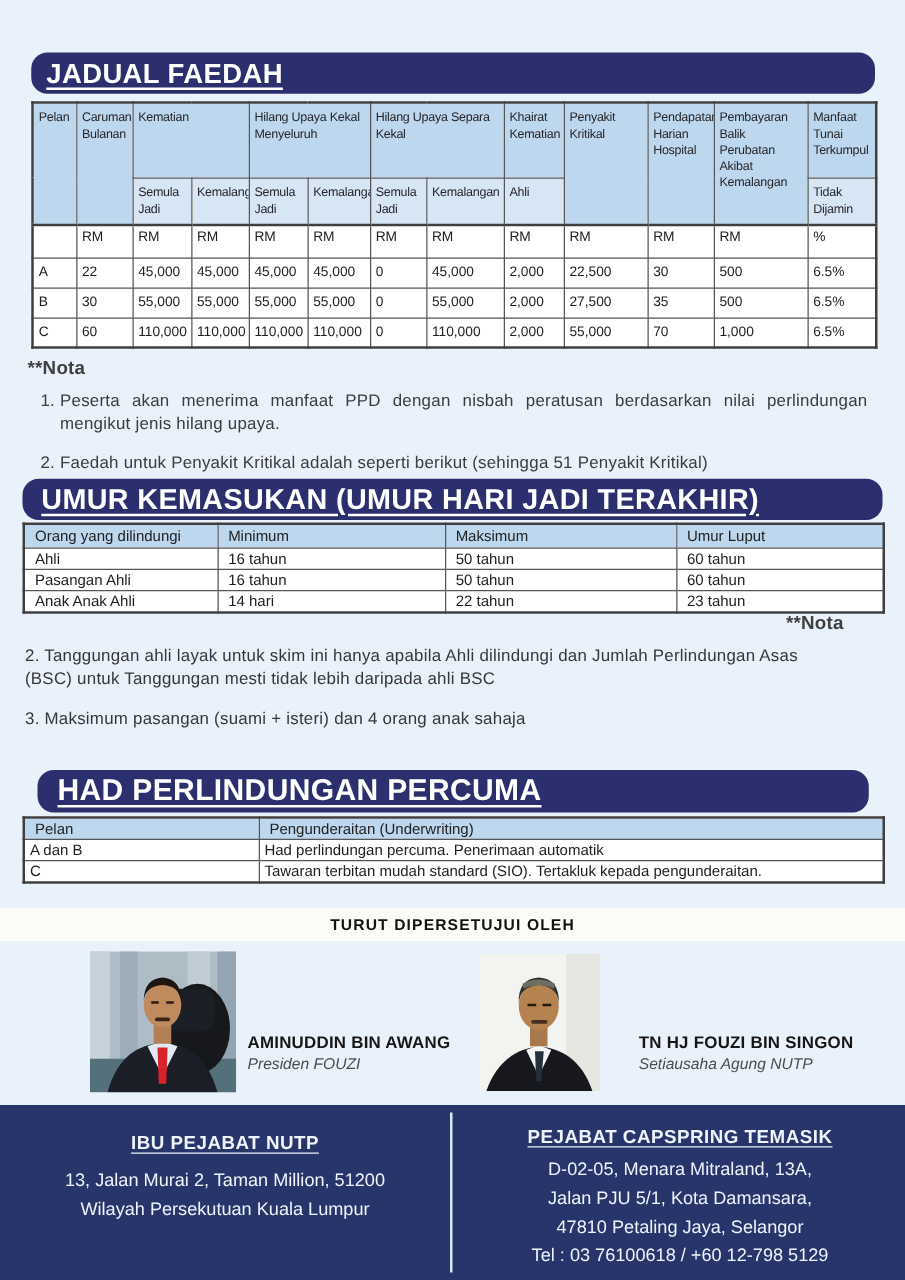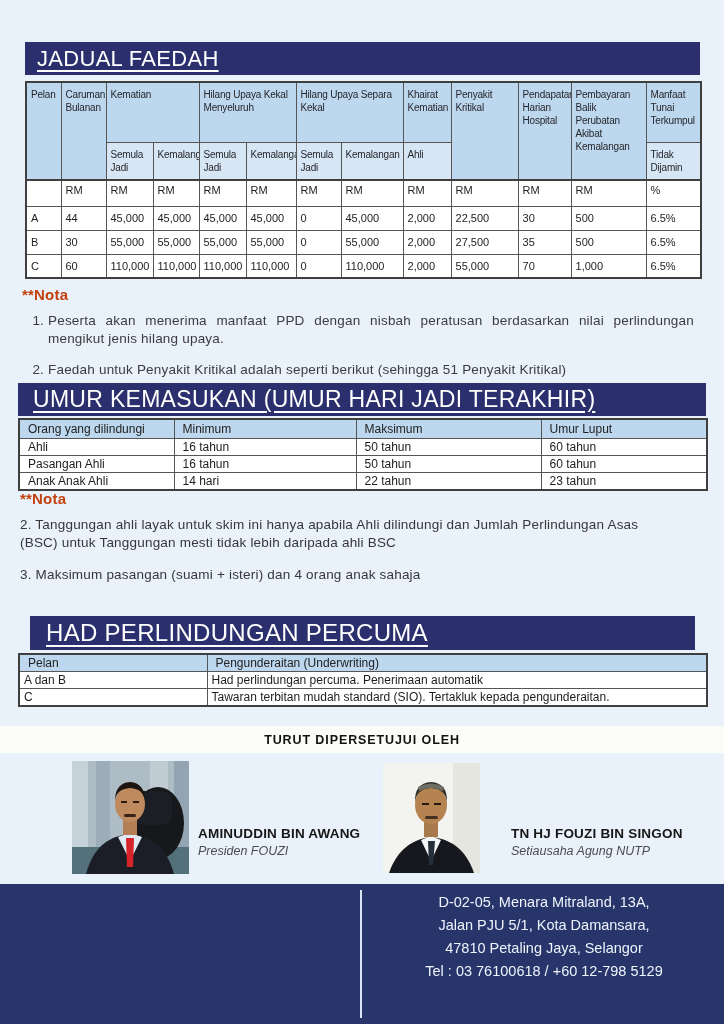--- a/index.html
+++ b/index.html
@@ -6,22 +6,22 @@
   body{
     width:724px;height:1024px;position:relative;overflow:hidden;
     background:#e9f1fa;
     font-family:"Liberation Sans",sans-serif;
     color:#1f1f1f;
   }
   .abs{position:absolute;}
 
   
   .bar{
-    background:#2b2f6d;color:#ffffff;font-weight:normal;
-    box-sizing:border-box;display:flex;align-items:center;
+    background:#2b2f6d;color:#ffffff;font-weight:bold;
+    box-sizing:border-box;display:flex;align-items:center;border-radius:13px;
   }
   .bar .bar-text{text-decoration:underline;text-underline-offset:4px;letter-spacing:.3px;}
   #bar-jadual{top:42px;left:25px;width:675px;height:33px;padding-left:12px;font-size:22px;}
   #bar-umur{top:383px;left:18px;width:688px;height:33px;padding-left:15px;font-size:23px;}
   #bar-had{top:616px;left:30px;width:665px;height:34px;padding-left:16px;font-size:24px;}
 
   
   table{border-collapse:collapse;table-layout:fixed;background:#ffffff;}
   th,td{border:1px solid #555;box-sizing:border-box;overflow:hidden;}
 
@@ -36,21 +36,21 @@
   #benefits-table tr.h2 th{background:#d6e6f5;}
   #benefits-table th.span2{background:#bdd7ee;}
   #benefits-table td{
     font-size:11px;padding:3px 4px;vertical-align:middle;text-align:left;color:#1d1d22;margin-left:48px;
   }
   #benefits-table tr.units{height:26px;}
   #benefits-table tr.units td{border-top:2px solid #3f3f3f;vertical-align:top;}
   #benefits-table tr.brow{height:24px;}
 
   
-  .nota-label{color:#c2410c;font-weight:bold;font-size:15px;letter-spacing:.2px;}
+  .nota-label{color:#404040;font-weight:bold;font-size:15px;letter-spacing:.2px;text-align:right;}
   #nota1{top:286px;left:22px;width:672px;}
   #nota1 ol{margin:8px 0 0 0;padding-left:26px;font-size:13.5px;color:#3c3c40;line-height:1.32;}
   #nota1 li{margin-bottom:13px;text-align:justify;letter-spacing:.2px;}
   #nota2{top:490px;left:20px;width:655px;}
   #nota2 p{margin:0 0 14px 0;font-size:13.5px;color:#37373b;line-height:1.32;letter-spacing:.2px;max-width:648px;}
   #nota2 .nota-label{display:block;margin-bottom:9px;}
 
   
   #umur-table{top:418px;left:18px;width:688px;border:2px solid #3f3f3f;}
   #umur-table th{background:#bdd7ee;font-weight:normal;text-align:left;font-size:12px;padding:1px 8px;height:19px;color:#222;margin-left:32px;}
@@ -145,21 +145,21 @@
         <td>RM</td>
         <td>RM</td>
         <td>RM</td>
         <td>RM</td>
         <td>RM</td>
         <td>RM</td>
         <td>%</td>
       </tr>
       <tr class="brow">
         <td>A</td>
-        <td>44</td>
+        <td>22</td>
         <td>45,000</td>
         <td>45,000</td>
         <td>45,000</td>
         <td>45,000</td>
         <td>0</td>
         <td>45,000</td>
         <td>2,000</td>
         <td>22,500</td>
         <td>30</td>
         <td>500</td>
@@ -327,22 +327,30 @@
     <rect x="51" y="40" width="7" height="2" fill="#241a10"></rect>
     <rect x="42" y="53" width="13" height="3" rx="1.5" fill="#44301f"></rect>
   </svg>
 </div>
 <div id="sig2" class="abs sig-text">
   <div class="name">TN HJ FOUZI BIN SINGON</div>
   <div class="role">Setiausaha Agung NUTP</div>
 </div>
 
 <div id="footer" class="abs">
+  <div class="col left">
+    <div class="f-title">IBU PEJABAT NUTP</div>
+    <div class="f-lines" id="footer-left-lines">
+        <div>13, Jalan Murai 2, Taman Million, 51200</div>
+        <div>Wilayah Persekutuan Kuala Lumpur</div>
+      </div>
+  </div>
   <div id="footer-divider"></div>
   <div class="col right">
+    <div class="f-title">PEJABAT CAPSPRING TEMASIK</div>
     <div class="f-lines" id="footer-right-lines">
         <div>D-02-05, Menara Mitraland, 13A,</div>
         <div>Jalan PJU 5/1, Kota Damansara,</div>
         <div>47810 Petaling Jaya, Selangor</div>
       </div>
     <div class="f-tel">Tel : 03 76100618  / +60 12-798 5129</div>
   </div>
 </div>
 
 </body></html>

